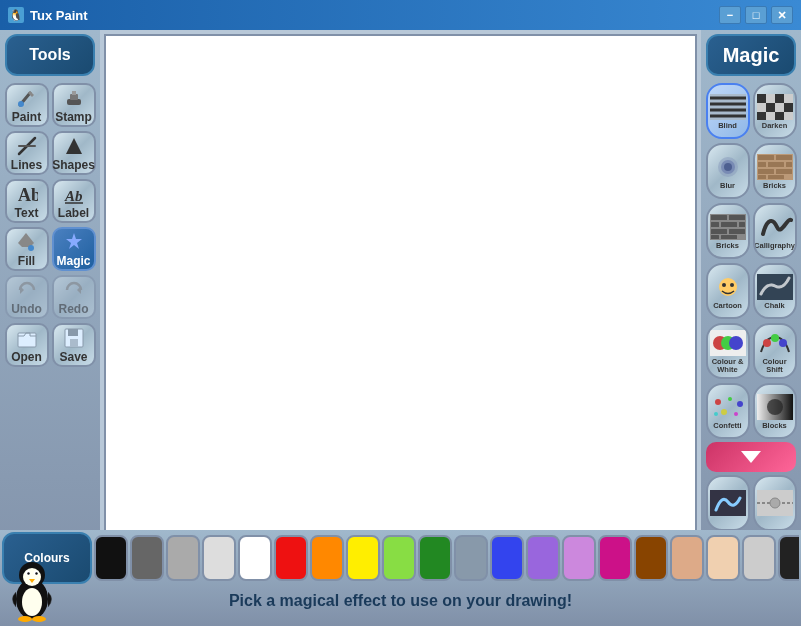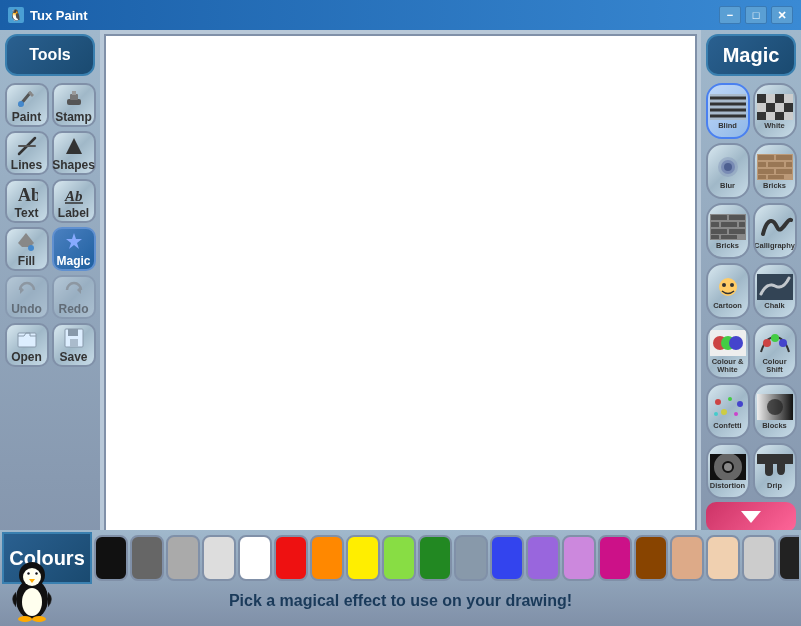--- a/index.html
+++ b/index.html
@@ -213,26 +213,26 @@
       display: flex;
       align-items: center;
       height: 56px;
       padding: 2px;
       gap: 2px;
     }
     .colours-btn {
       width: 90px;
       height: 52px;
       background: linear-gradient(135deg, #2a6090, #1a4a70);
-      border-radius: 0;
+      border-radius: 12px;
       display: flex;
       align-items: center;
       justify-content: center;
       color: white;
-      font-size: 20px;
+      font-size: 12px;
       font-weight: bold;
       border: 2px solid #3a80b0;
       cursor: pointer;
       flex-shrink: 0;
     }
     .color-swatch {
       width: 34px;
       height: 46px;
       border-radius: 8px;
       border: 2px solid #8090a8;
@@ -448,21 +448,21 @@
             <rect x="0" y="9" width="9" height="9" fill="#ccc"></rect>
             <rect x="9" y="9" width="9" height="9" fill="#333"></rect>
             <rect x="18" y="9" width="9" height="9" fill="#ccc"></rect>
             <rect x="27" y="9" width="9" height="9" fill="#333"></rect>
             <rect x="0" y="18" width="9" height="8" fill="#333"></rect>
             <rect x="9" y="18" width="9" height="8" fill="#ccc"></rect>
             <rect x="18" y="18" width="9" height="8" fill="#333"></rect>
             <rect x="27" y="18" width="9" height="8" fill="#ccc"></rect>
           </svg>
         </div>
-        <span class="magic-label">White</span>
+        <span class="magic-label">Darken</span>
       </div>
     </div>
 
     <div class="magic-row">
       <div class="magic-item">
         <div class="magic-icon-area">
           <svg width="36" height="26" viewBox="0 0 36 26">
             <circle cx="18" cy="13" r="10" fill="#8899bb" opacity="0.5"></circle>
             <circle cx="18" cy="13" r="7" fill="#6677aa" opacity="0.6"></circle>
             <circle cx="18" cy="13" r="4" fill="#445588" opacity="0.8"></circle>
@@ -589,42 +589,20 @@
               </linearGradient>
             </defs>
             <rect x="0" y="0" width="36" height="26" fill="url(#dg)"></rect>
             <circle cx="18" cy="13" r="8" fill="#222" opacity="0.7"></circle>
           </svg>
         </div>
         <span class="magic-label">Blocks</span>
       </div>
     </div>
 
-    <div class="magic-row">
-      <div class="magic-item">
-        <div class="magic-icon-area">
-          <svg width="36" height="26" viewBox="0 0 36 26">
-            <rect x="0" y="0" width="36" height="26" fill="#111"></rect>
-            <circle cx="18" cy="13" r="10" fill="transparent" stroke="#666" stroke-width="8"></circle>
-            <circle cx="18" cy="13" r="4" fill="#888"></circle>
-          </svg>
-        </div>
-        <span class="magic-label">Distortion</span>
-      </div>
-      <div class="magic-item">
-        <div class="magic-icon-area">
-          <svg width="36" height="26" viewBox="0 0 36 26">
-            <rect x="0" y="0" width="36" height="10" fill="#333"></rect>
-            <path d="M8,10 L8,18 Q8,22 12,22 Q16,22 16,18 L16,10 Z" fill="#333"></path>
-            <path d="M20,10 L20,16 Q20,21 24,21 Q28,21 28,16 L28,10 Z" fill="#333"></path>
-          </svg>
-        </div>
-        <span class="magic-label">Drip</span>
-      </div>
-    </div>
 
     <div style="width:90px;height:30px;background:linear-gradient(135deg,#cc3366,#ff6699);border-radius:10px;display:flex;align-items:center;justify-content:center;">
       <svg width="24" height="16" viewBox="0 0 24 16">
           <polygon points="12,14 2,2 22,2" fill="white"></polygon>
         </svg>
     </div>
 
     <div class="magic-row">
       <div class="magic-item">
         <div class="magic-icon-area">

